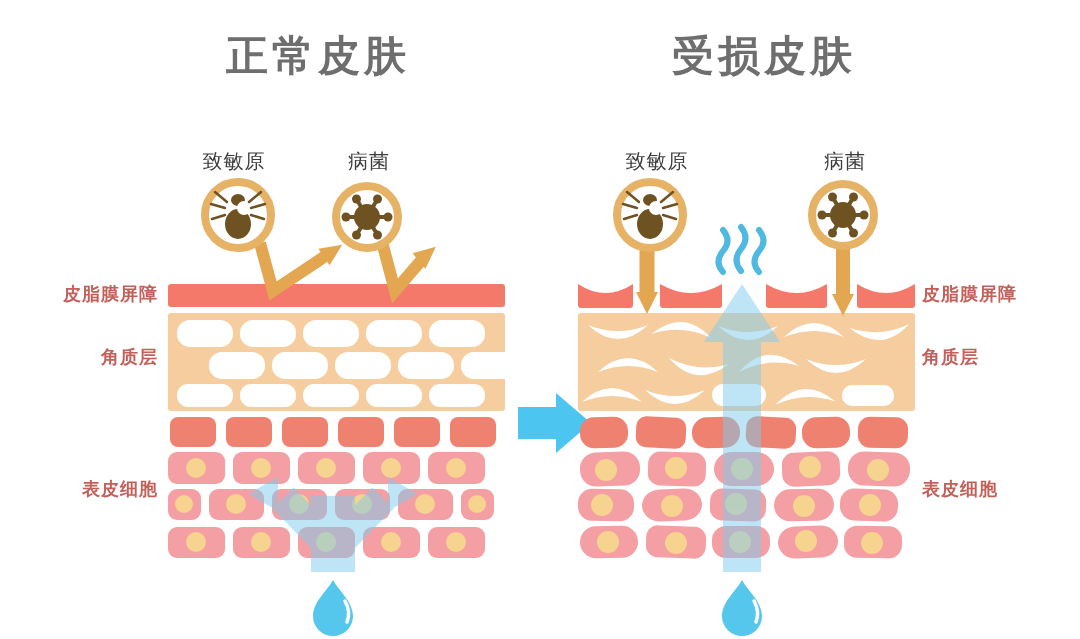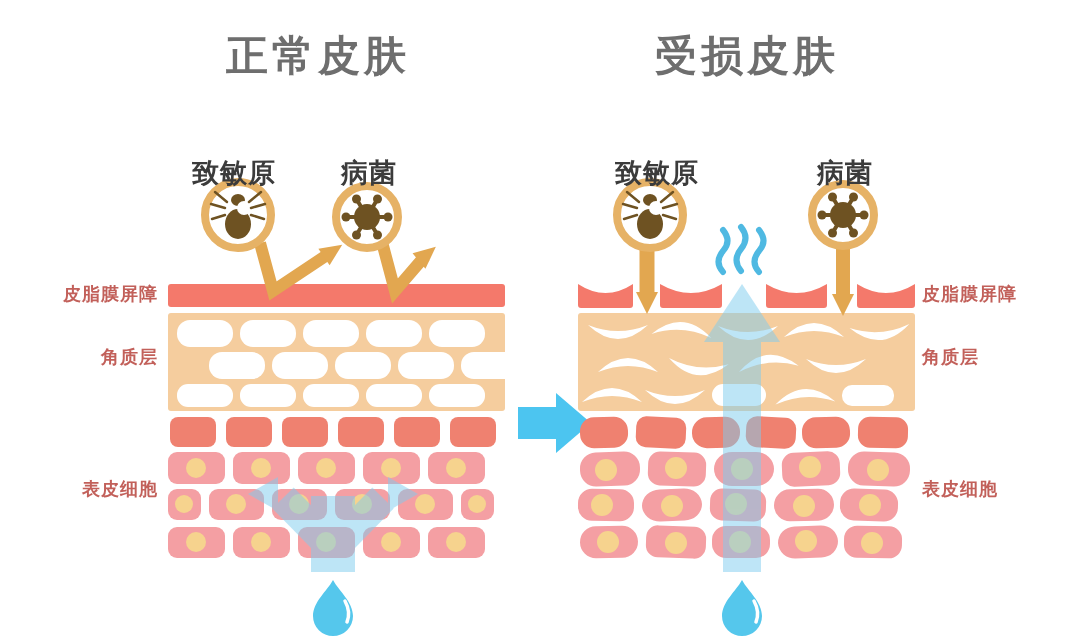--- a/index.html
+++ b/index.html
@@ -6,22 +6,22 @@
   .canvas{
     position:relative;width:1080px;height:639px;background:#fff;overflow:hidden;
     font-family:"Liberation Sans","DejaVu Sans",sans-serif;
   }
   .abs{position:absolute;white-space:nowrap;}
   .title{
     font-size:42px;font-weight:700;letter-spacing:4px;
     color:var(--title-text,#6e6e6e);transform:translateX(-50%);top:28px;
   }
   .organism{
-    font-size:27px;font-weight:700;letter-spacing:1px;
-    color:var(--organism-text,#3b3b3b);transform:translateX(-50%);top:155px;
+    font-size:20px;font-weight:400;letter-spacing:1px;
+    color:var(--organism-text,#3b3b3b);transform:translateX(-50%);top:148px;
   }
   .layer{
     font-size:18px;font-weight:700;letter-spacing:1px;
     color:var(--layer-text,#c2605a);
   }
   .layer-left{left:0;width:158px;text-align:right;}
   .layer-right{left:922px;text-align:left;}
   svg{position:absolute;left:0;top:0;}
   .ring{fill:#ffffff;stroke:var(--gold-ring,#e6b266);}
   .brown{fill:var(--brown-dark,#6e5222);}
@@ -304,21 +304,21 @@
       </g>
 
       <g>
         <path class="droplet" d="M742,580 C748,591 762,602 762,616 A20,20 0 1 1 722,616 C722,602 736,591 742,580 Z"></path>
         <path class="dropshine" d="M754,601 Q760,612 756,622"></path>
       </g>
     </g>
   </svg>
 
   <div class="abs title" style="left:318px;">正常皮肤</div>
-  <div class="abs title" style="left:747px;">受损皮肤</div>
+  <div class="abs title" style="left:764px;">受损皮肤</div>
 
   <div class="abs organism" style="left:234px;">致敏原</div>
   <div class="abs organism" style="left:369px;">病菌</div>
   <div class="abs organism" style="left:657px;">致敏原</div>
   <div class="abs organism" style="left:845px;">病菌</div>
 
   <div class="abs layer layer-left" style="top:282px;">皮脂膜屏障</div>
   <div class="abs layer layer-left" style="top:345px;">角质层</div>
   <div class="abs layer layer-left" style="top:477px;">表皮细胞</div>
 

